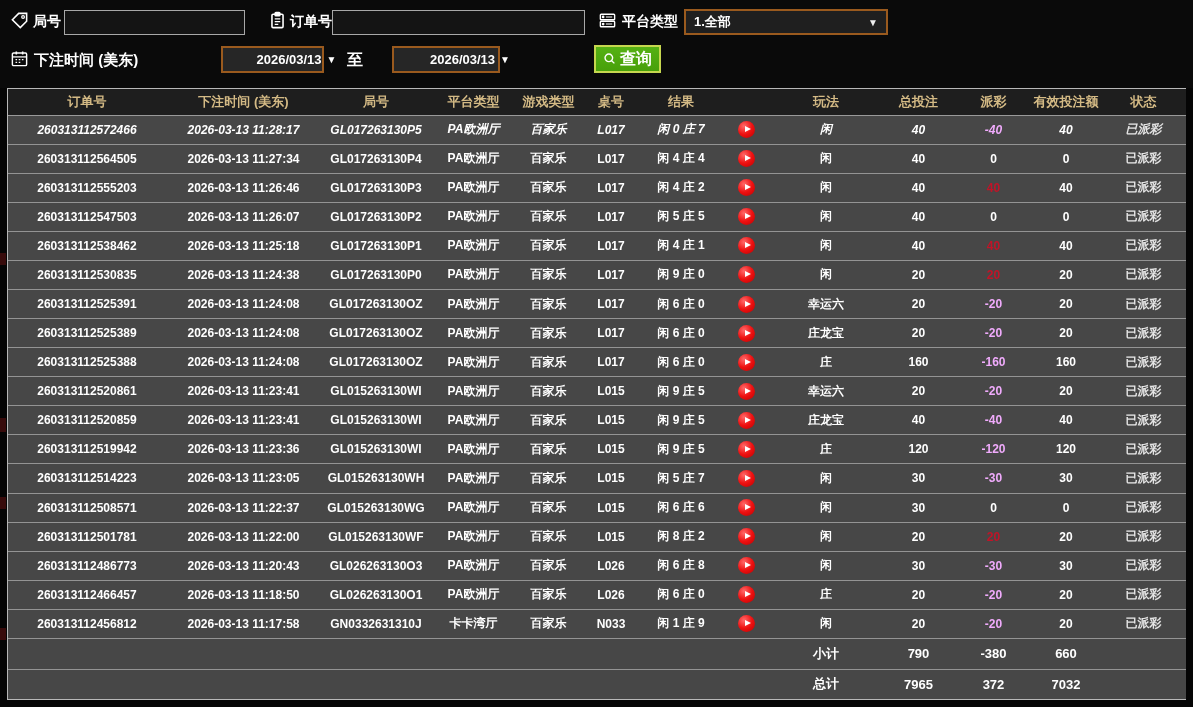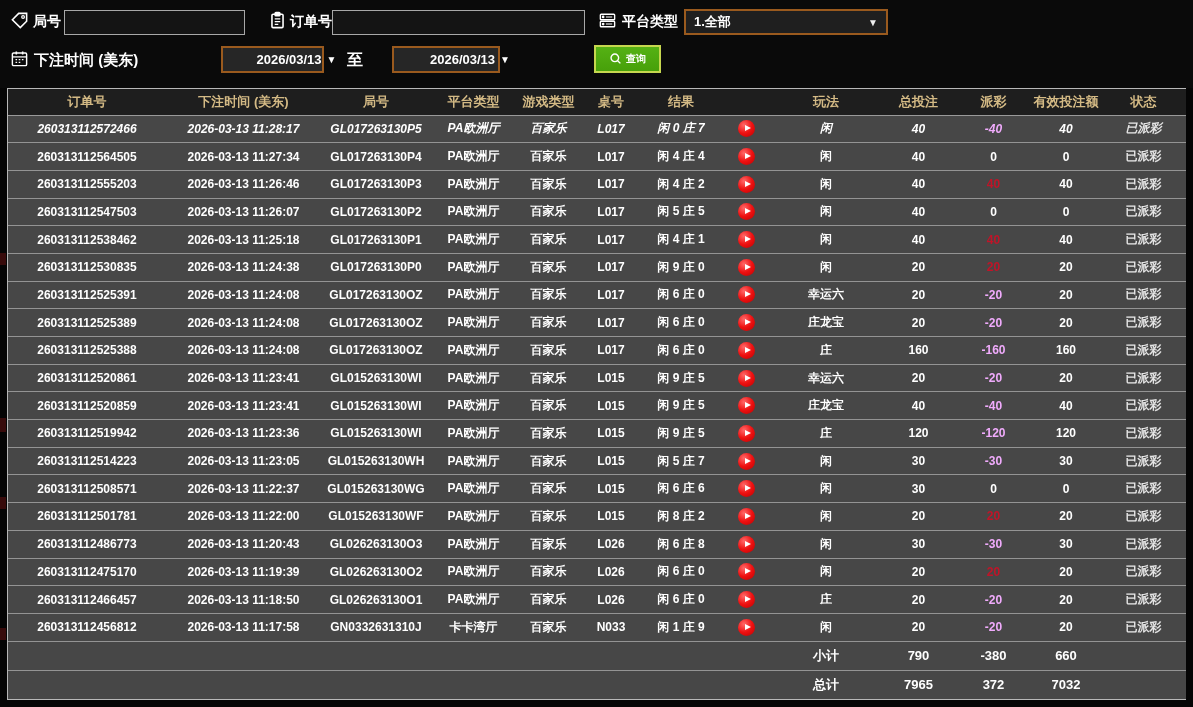--- a/index.html
+++ b/index.html
@@ -16,21 +16,21 @@
     font-weight:bold; font-size:13px; padding:0 6px; outline:none; }
   .dselect { position:absolute; background:#262626; border:2px solid #9a5a1e; color:#fff;
     font-weight:bold; font-size:13px; display:flex; align-items:center; justify-content:center;
     gap:5px; cursor:pointer;padding-left:48px; }
   .dselect .arr { font-size:10px; }
   .pselect { position:absolute; background:#1f1f1f; border:2px solid #9a5a1e; color:#fff;
     font-weight:bold; font-size:13px; display:flex; align-items:center; cursor:pointer; padding:0 8px; }
   .pselect .arr { margin-left:auto; font-size:10px; color:#eee; }
   .search-btn { position:absolute; left:594px; top:45px; width:67px; height:28px;
     background:linear-gradient(#55b114,#47a00a); border:2px solid #c6d74f; color:#fff;
-    font-weight:bold; font-size:10px; display:flex; align-items:center; justify-content:center;
+    font-weight:bold; font-size:16px; display:flex; align-items:center; justify-content:center;
     gap:3px; cursor:pointer; font-family:inherit; }
   .search-btn svg { width:14px; height:14px; }
   .speck { position:absolute; width:6px; background:#4a0d0d; opacity:.75; }
 
   
   .table-wrap { position:absolute; left:7px; top:88px; width:1179px; height:612px;
     border:1px solid #b8b8b8; background:#474747; }
   table { width:100%; height:100%; border-collapse:collapse; table-layout:fixed; }
   th { background:#1e1e1e; color:#d4ba85; font-weight:bold; font-size:13px; height:26px;
     border-bottom:1px solid #9a9a9a; white-space:nowrap; overflow:hidden; }
@@ -391,35 +391,20 @@
             <td>L026</td>
             <td>闲 6 庄 8</td>
             <td><span class="play-btn"></span></td>
             <td>闲</td>
             <td>30</td>
             <td class="pay-neg">-30</td>
             <td>30</td>
             <td class="status-paid">已派彩</td>
           </tr>
           <tr>
-            <td>260313112475170</td>
-            <td>2026-03-13 11:19:39</td>
-            <td>GL026263130O2</td>
-            <td>PA欧洲厅</td>
-            <td>百家乐</td>
-            <td>L026</td>
-            <td>闲 6 庄 0</td>
-            <td><span class="play-btn"></span></td>
-            <td>闲</td>
-            <td>20</td>
-            <td class="pay-pos">20</td>
-            <td>20</td>
-            <td class="status-paid">已派彩</td>
-          </tr>
-          <tr>
             <td>260313112466457</td>
             <td>2026-03-13 11:18:50</td>
             <td>GL026263130O1</td>
             <td>PA欧洲厅</td>
             <td>百家乐</td>
             <td>L026</td>
             <td>闲 6 庄 0</td>
             <td><span class="play-btn"></span></td>
             <td>庄</td>
             <td>20</td>

